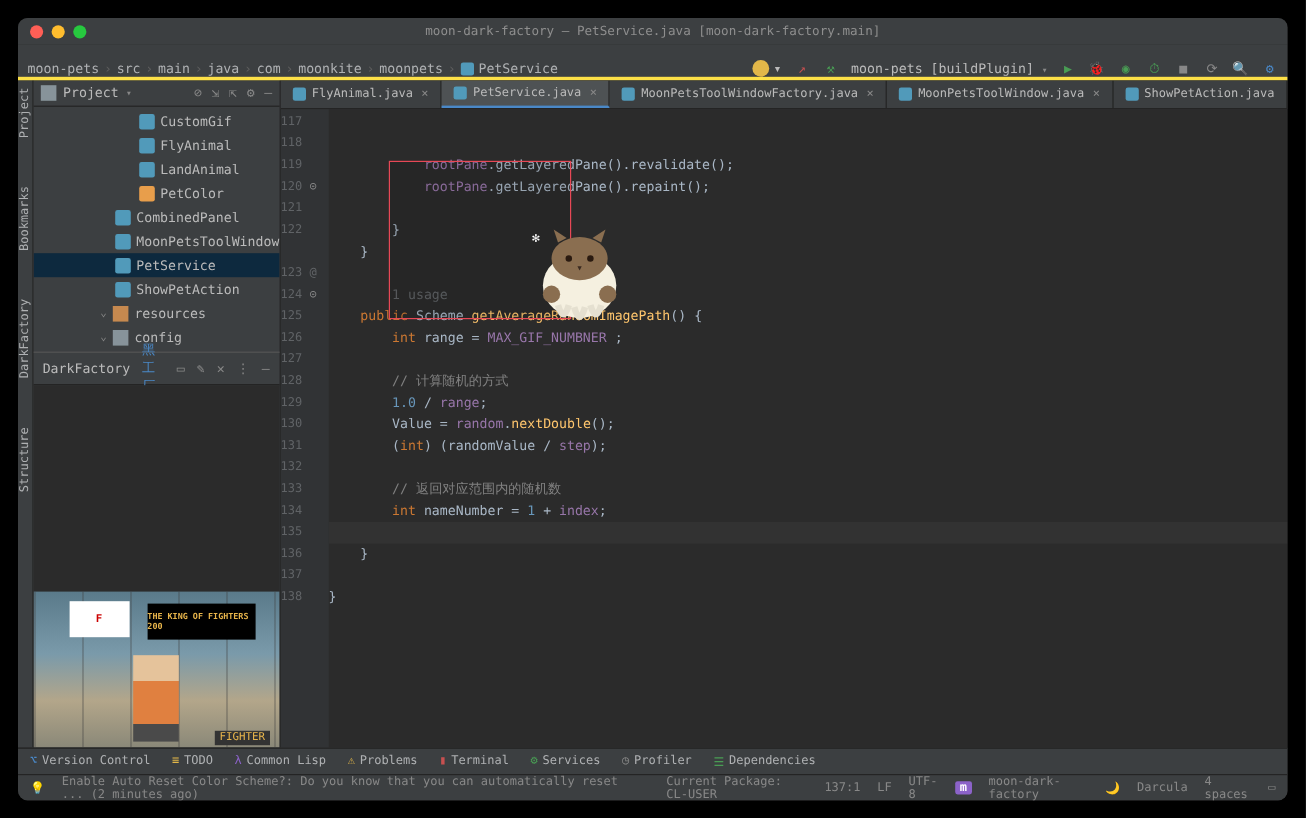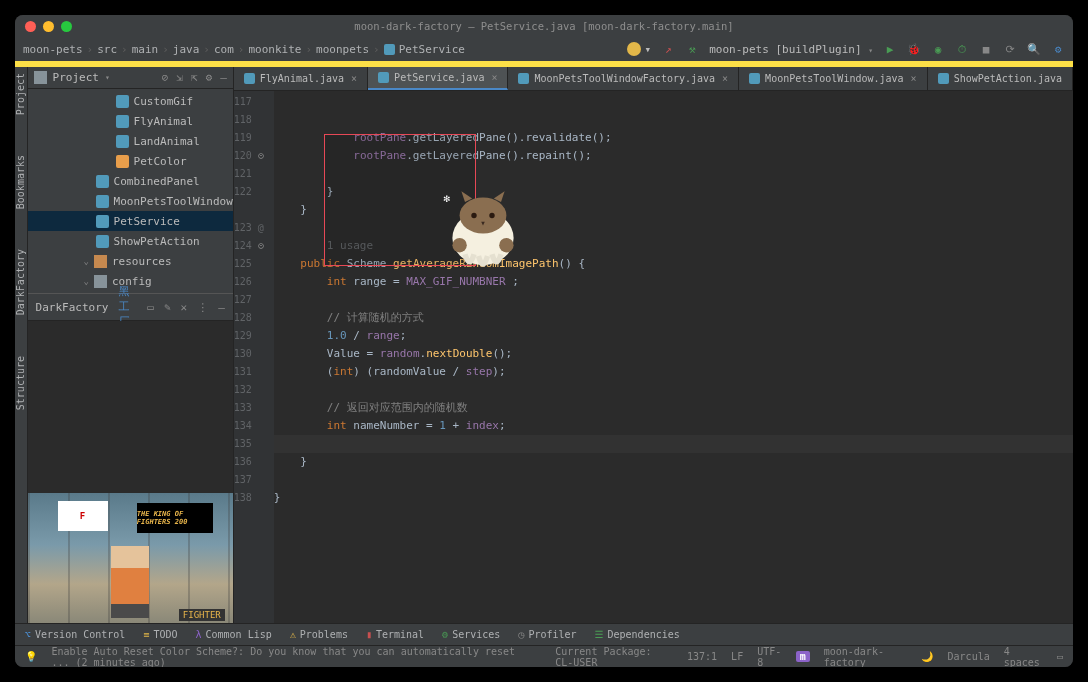--- a/index.html
+++ b/index.html
@@ -3,21 +3,21 @@
 <meta charset="utf-8">
 <style>
 * { margin: 0; padding: 0; box-sizing: border-box; }
 body { font-family: "Menlo", "Monaco", monospace; font-size: 11px; background: #000; color: #bbb; width: 1088px; height: 682px; overflow: hidden; }
 .window { width: 1058px; height: 652px; margin: 15px; background: #2B2B2B; border-radius: 8px; display: flex; flex-direction: column; overflow: hidden; position: relative; }
 .titlebar { height: 22px; background: #3C3F41; display: flex; align-items: center; position: relative; }
 .traffic { position: absolute; left: 10px; display: flex; gap: 7px; }
 .dot { width: 11px; height: 11px; border-radius: 50%; }
 .dot.r { background: #ff5f56; } .dot.y { background: #ffbd2e; } .dot.g { background: #27c93f; }
 .title { flex: 1; text-align: center; color: #8E8E8E; font-size: 10.5px; }
-.navbar { height: 30px; background: #3C3F41; display: flex; align-items: center; padding: 0 8px; border-bottom: 6px solid #fde047; }
+.navbar { height: 30px; background: #3C3F41; display: flex; align-items: flex-end; padding: 0 8px; border-bottom: 3px solid #fde047; }
 .breadcrumb { display: flex; align-items: center; gap: 4px; color: #AFB1B3; font-size: 11px; }
 .breadcrumb .sep { color: #5E5E5E; }
 .navbar-right { margin-left: auto; display: flex; align-items: center; gap: 10px; }
 .nav-icon { width: 14px; height: 14px; display: inline-flex; align-items: center; justify-content: center; color: #AFB1B3; }
 .main-area { flex: 1; display: flex; overflow: hidden; }
 .left-stripe { width: 20px; background: #3C3F41; border-right: 1px solid #242424; display: flex; flex-direction: column; align-items: center; padding-top: 6px; gap: 40px; }
 .left-stripe > div, .right-stripe > div { writing-mode: vertical-rl; transform: rotate(180deg); font-size: 10px; color: #AFB1B3; cursor: pointer; }
 .project-pane { width: 286px; background: #3C3F41; display: flex; flex-direction: column; border-right: 1px solid #242424; }
 .pane-header { height: 22px; display: flex; align-items: center; padding: 0 6px; gap: 6px; color: #BBB; border-bottom: 1px solid #242424; }
 .tree { flex: 0 0 auto; overflow: hidden; padding: 2px 0; }
@@ -33,21 +33,21 @@
 .dark-factory-pane { height: 28px; display: flex; align-items: center; gap: 10px; padding: 0 8px; color: #BBB; border-top: 1px solid #555; border-bottom: 1px solid #242424; }
 .dark-factory-pane .a { color: #bbb; }
 .dark-factory-pane .b { color: #4A88C7; border-bottom: 1px solid #4A88C7; }
 .df-right { margin-left: auto; display: flex; gap: 10px; color: #888; }
 .screenshot-area { flex: 1; background: #2B2B2B; display: flex; align-items: flex-end; justify-content: center; overflow: hidden; position: relative; }
 .game-bg { width: 100%; height: 130px; background: linear-gradient(#5A7A8A, #7A9AAA 40%, #B3A68A 70%, #8A8878); position: relative; }
 .game-bg::before { content: ""; position: absolute; inset: 0; background: repeating-linear-gradient(90deg, #3E3E3E 0 2px, transparent 2px 40px); opacity: .3; }
 .char { position: absolute; bottom: 5px; left: 50%; transform: translateX(-50%); width: 38px; height: 72px; background: linear-gradient(#E5C39B, #E5C39B 30%, #E08040 30%, #E08040 80%, #4A4A4A 80%); }
 .ad { position: absolute; width: 50px; height: 30px; background: #fff; display: flex; align-items: center; justify-content: center; color: #C00; font-weight: bold; font-size: 9px; }
 .ad.a { top: 8px; left: 30px; }
-.ad.b { top: 10px; right: 20px; background:#000; color:#E8B54B; width:76px; font-size:7px;font-style:italic; }
+.ad.b { top: 10px; right: 20px; background:#000; color:#E8B54B; width:90px; font-size:7px; }
 .sne { position:absolute; bottom:2px; right:8px; font-size:9px; color:#E8B54B; background:#333; padding:1px 4px;}
 .editor { flex: 1; display: flex; flex-direction: column; background: #2B2B2B; position: relative; }
 .tabs { height: 24px; display: flex; background: #3C3F41; border-bottom: 1px solid #242424; overflow: hidden; }
 .tab { padding: 0 10px; display: flex; align-items: center; gap: 5px; color: #BBB; font-size: 10px; border-right: 1px solid #242424; cursor: pointer; }
 .tab.active { background: #4E5254; border-bottom: 2px solid #4A88C7; }
 .tab .x { color: #888; margin-left: 2px; }
 .tab-icon { width: 11px; height: 11px; background: #519ABA; border-radius: 2px; }
 .code-scroll { flex: 1; display: flex; position: relative; }
 .gutter { width: 40px; background: #313335; color: #606366; padding: 2px 8px 2px 0; font-size: 10px; line-height: 18px; }
 .gutter .bp { color:#888; }

